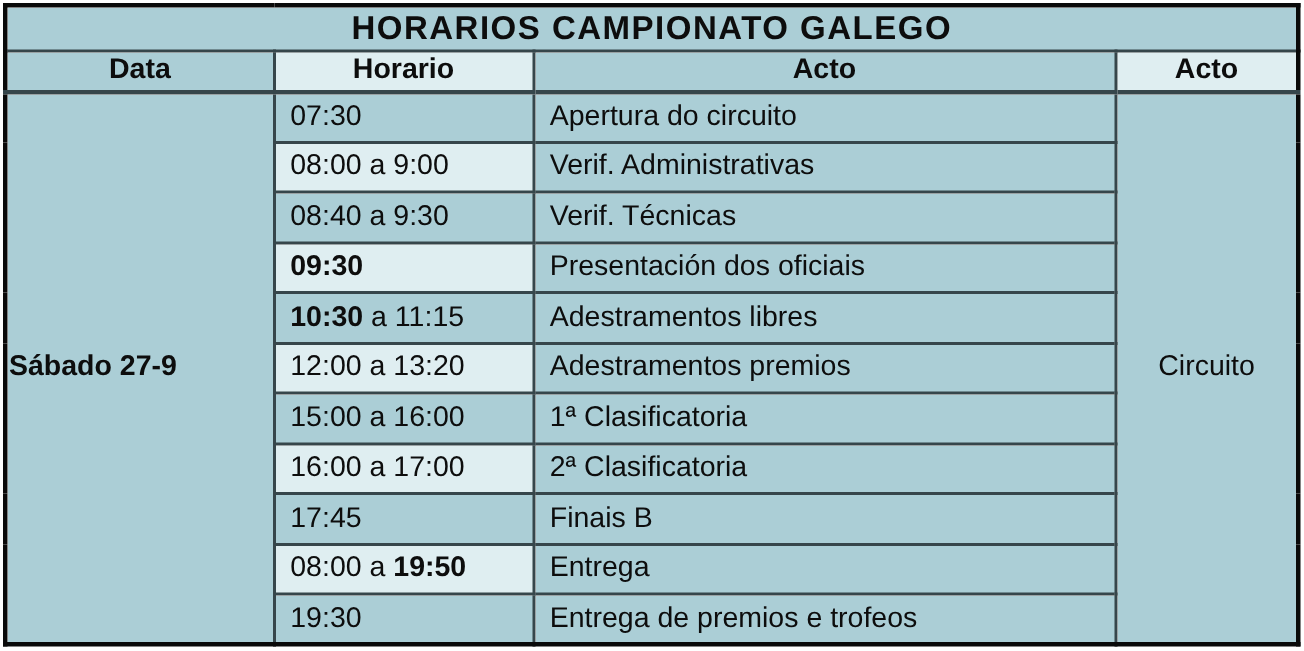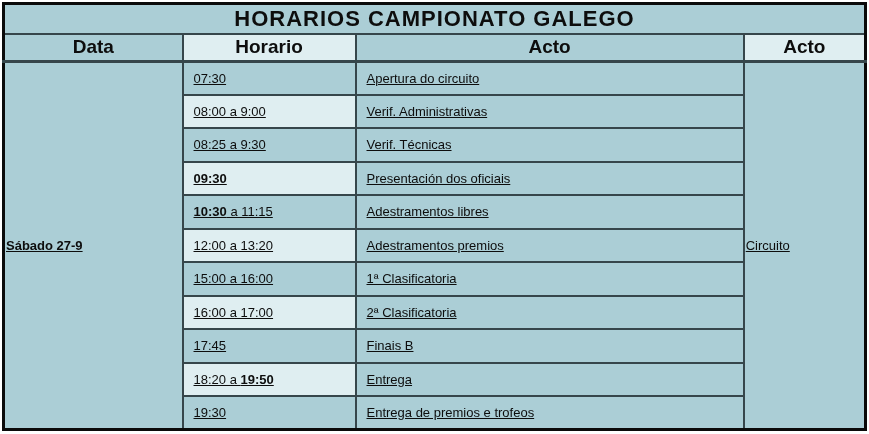--- a/index.html
+++ b/index.html
@@ -42,31 +42,31 @@
   }
   .header-row th{
     height:27px;
     font-size:19px;
     font-weight:bold;
     text-align:center;
     border-bottom:3px solid var(--border);
     margin-top:24px;
   }
   tbody tr{height:33.5px;}
-  tbody td{font-size:13px;text-decoration:underline;}
+  tbody td{font-size:19px;}
   .cell-horario,.cell-acto{
     text-align:left;
     padding:0 8px 0 10px;
   }
   .cell-date{
     text-align:left;
     font-weight:bold;
   }
   .cell-place{
-    text-align:left;
+    text-align:center;
   }
   .b{font-weight:bold;}
 </style>
 </head>
 <body>
 
 <div class="page">
   <table>
     <colgroup>
       <col style="width:178px">
@@ -90,21 +90,21 @@
           <td class="cell-date dark" rowspan="11">Sábado 27-9</td>
           <td class="cell-horario dark"><span>07:30</span></td>
           <td class="cell-acto dark">Apertura do circuito</td>
           <td class="cell-place dark" rowspan="11">Circuito</td>
         </tr>
         <tr>
           <td class="cell-horario light"><span>08:00 a 9:00</span></td>
           <td class="cell-acto dark">Verif. Administrativas</td>
         </tr>
         <tr>
-          <td class="cell-horario dark"><span>08:25 a 9:30</span></td>
+          <td class="cell-horario dark"><span>08:40 a 9:30</span></td>
           <td class="cell-acto dark">Verif. Técnicas</td>
         </tr>
         <tr>
           <td class="cell-horario light"><span class="b">09:30</span></td>
           <td class="cell-acto dark">Presentación dos oficiais</td>
         </tr>
         <tr>
           <td class="cell-horario dark"><span class="b">10:30</span><span> a 11:15</span></td>
           <td class="cell-acto dark">Adestramentos libres</td>
         </tr>
@@ -118,21 +118,21 @@
         </tr>
         <tr>
           <td class="cell-horario light"><span>16:00 a 17:00</span></td>
           <td class="cell-acto dark">2ª Clasificatoria</td>
         </tr>
         <tr>
           <td class="cell-horario dark"><span>17:45</span></td>
           <td class="cell-acto dark">Finais B</td>
         </tr>
         <tr>
-          <td class="cell-horario light"><span>18:20 a </span><span class="b">19:50</span></td>
+          <td class="cell-horario light"><span>08:00 a </span><span class="b">19:50</span></td>
           <td class="cell-acto dark">Entrega</td>
         </tr>
         <tr>
           <td class="cell-horario dark"><span>19:30</span></td>
           <td class="cell-acto dark">Entrega de premios e trofeos</td>
         </tr>
       </tbody>
   </table>
 </div>
 

